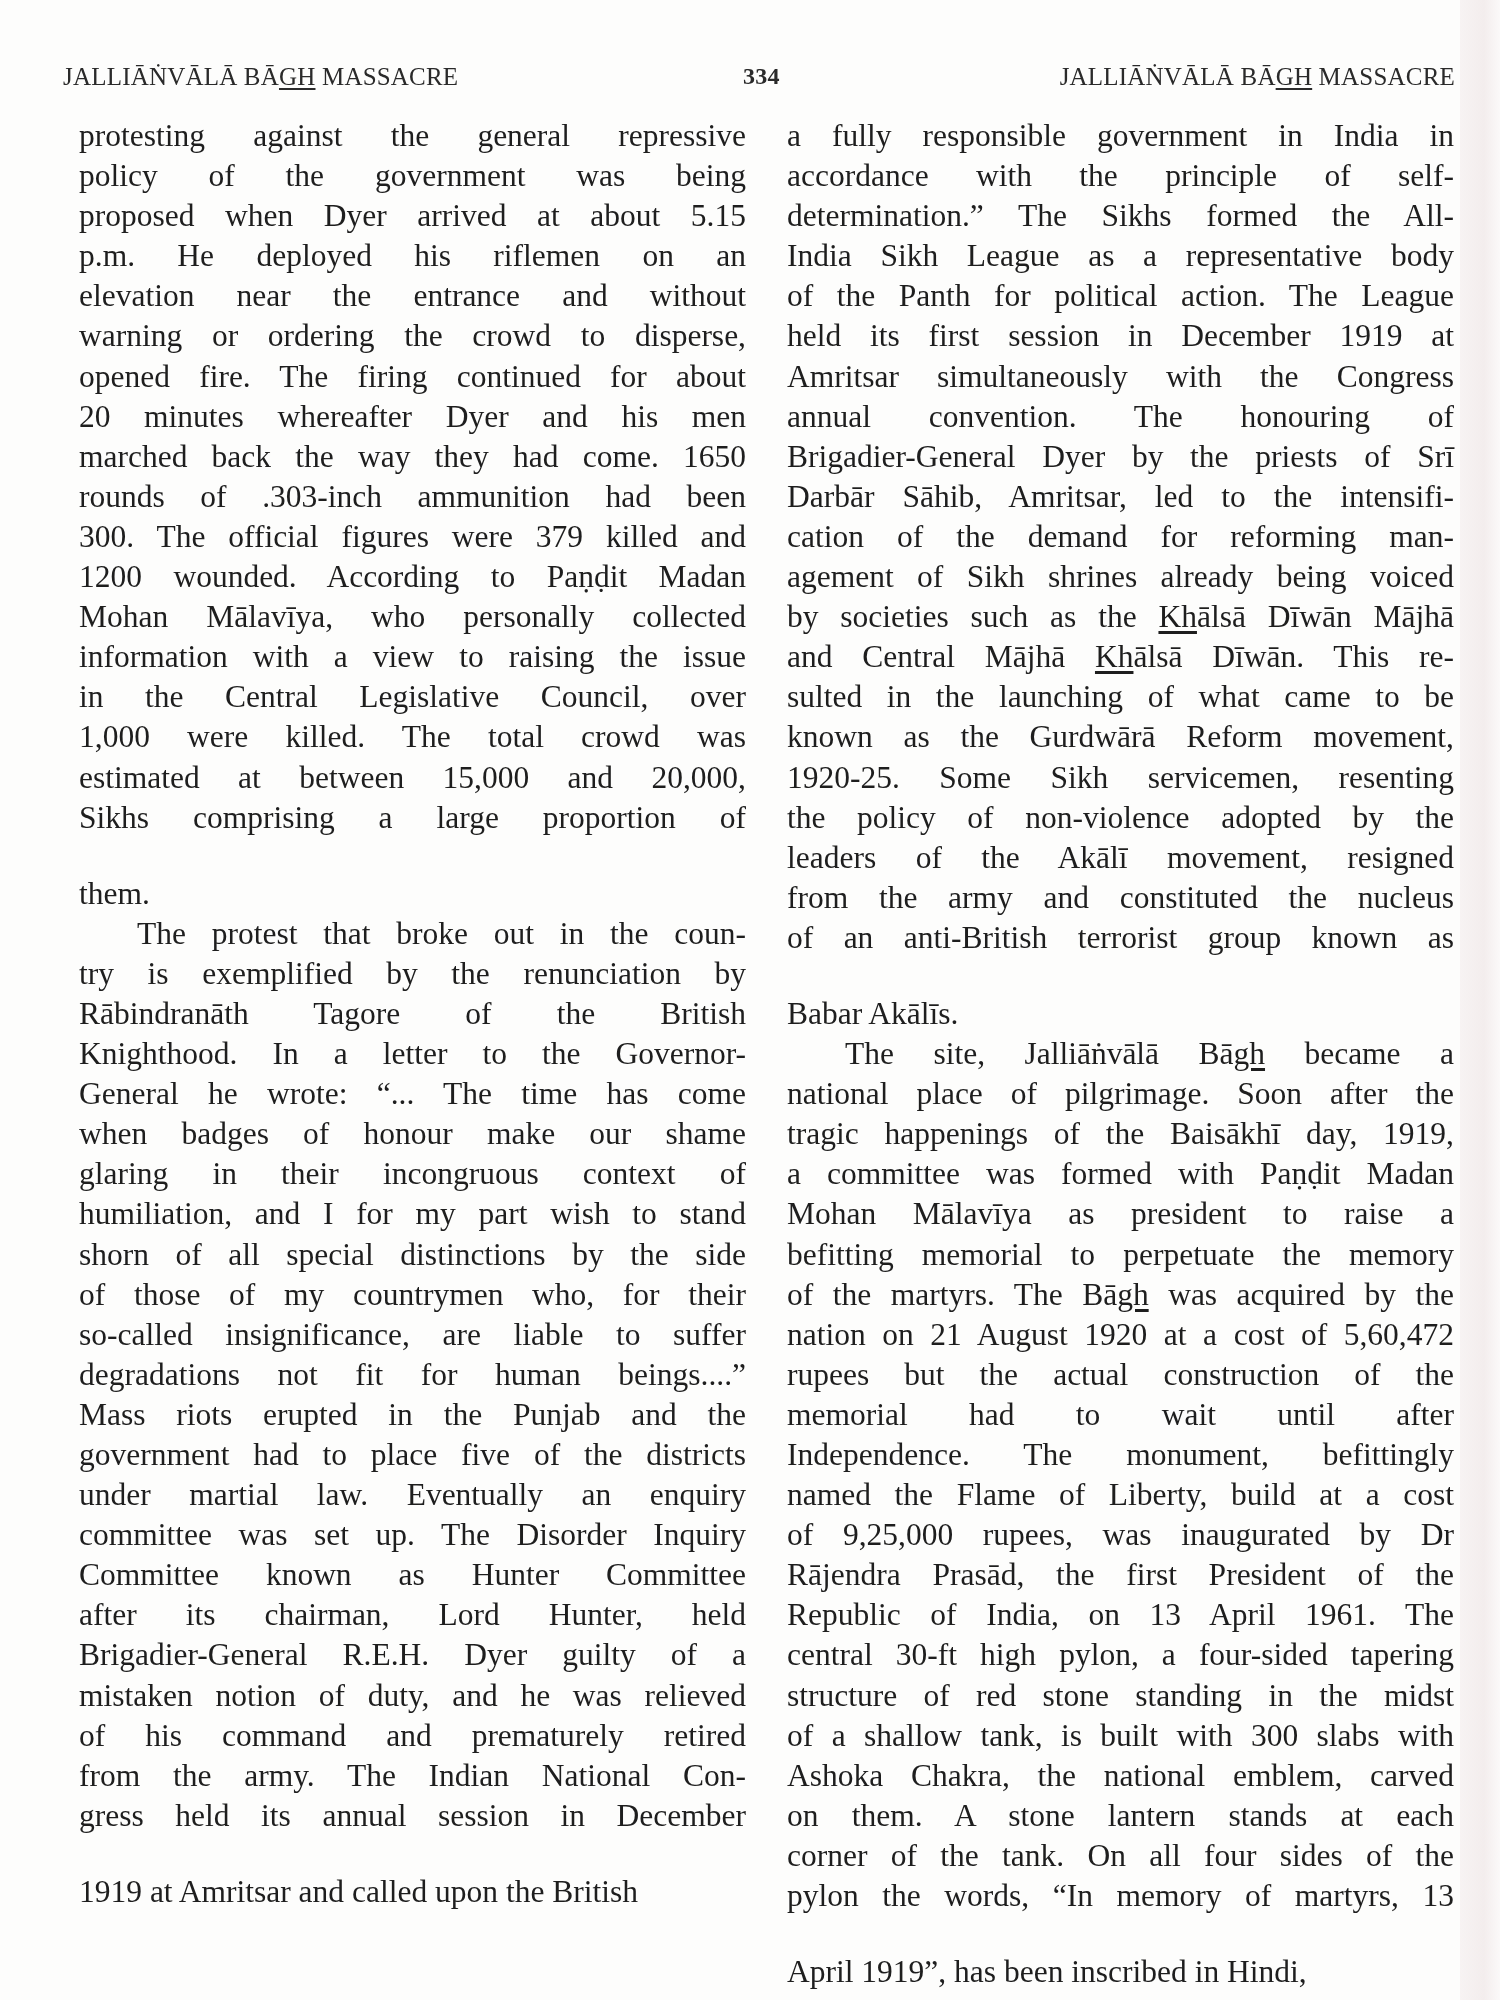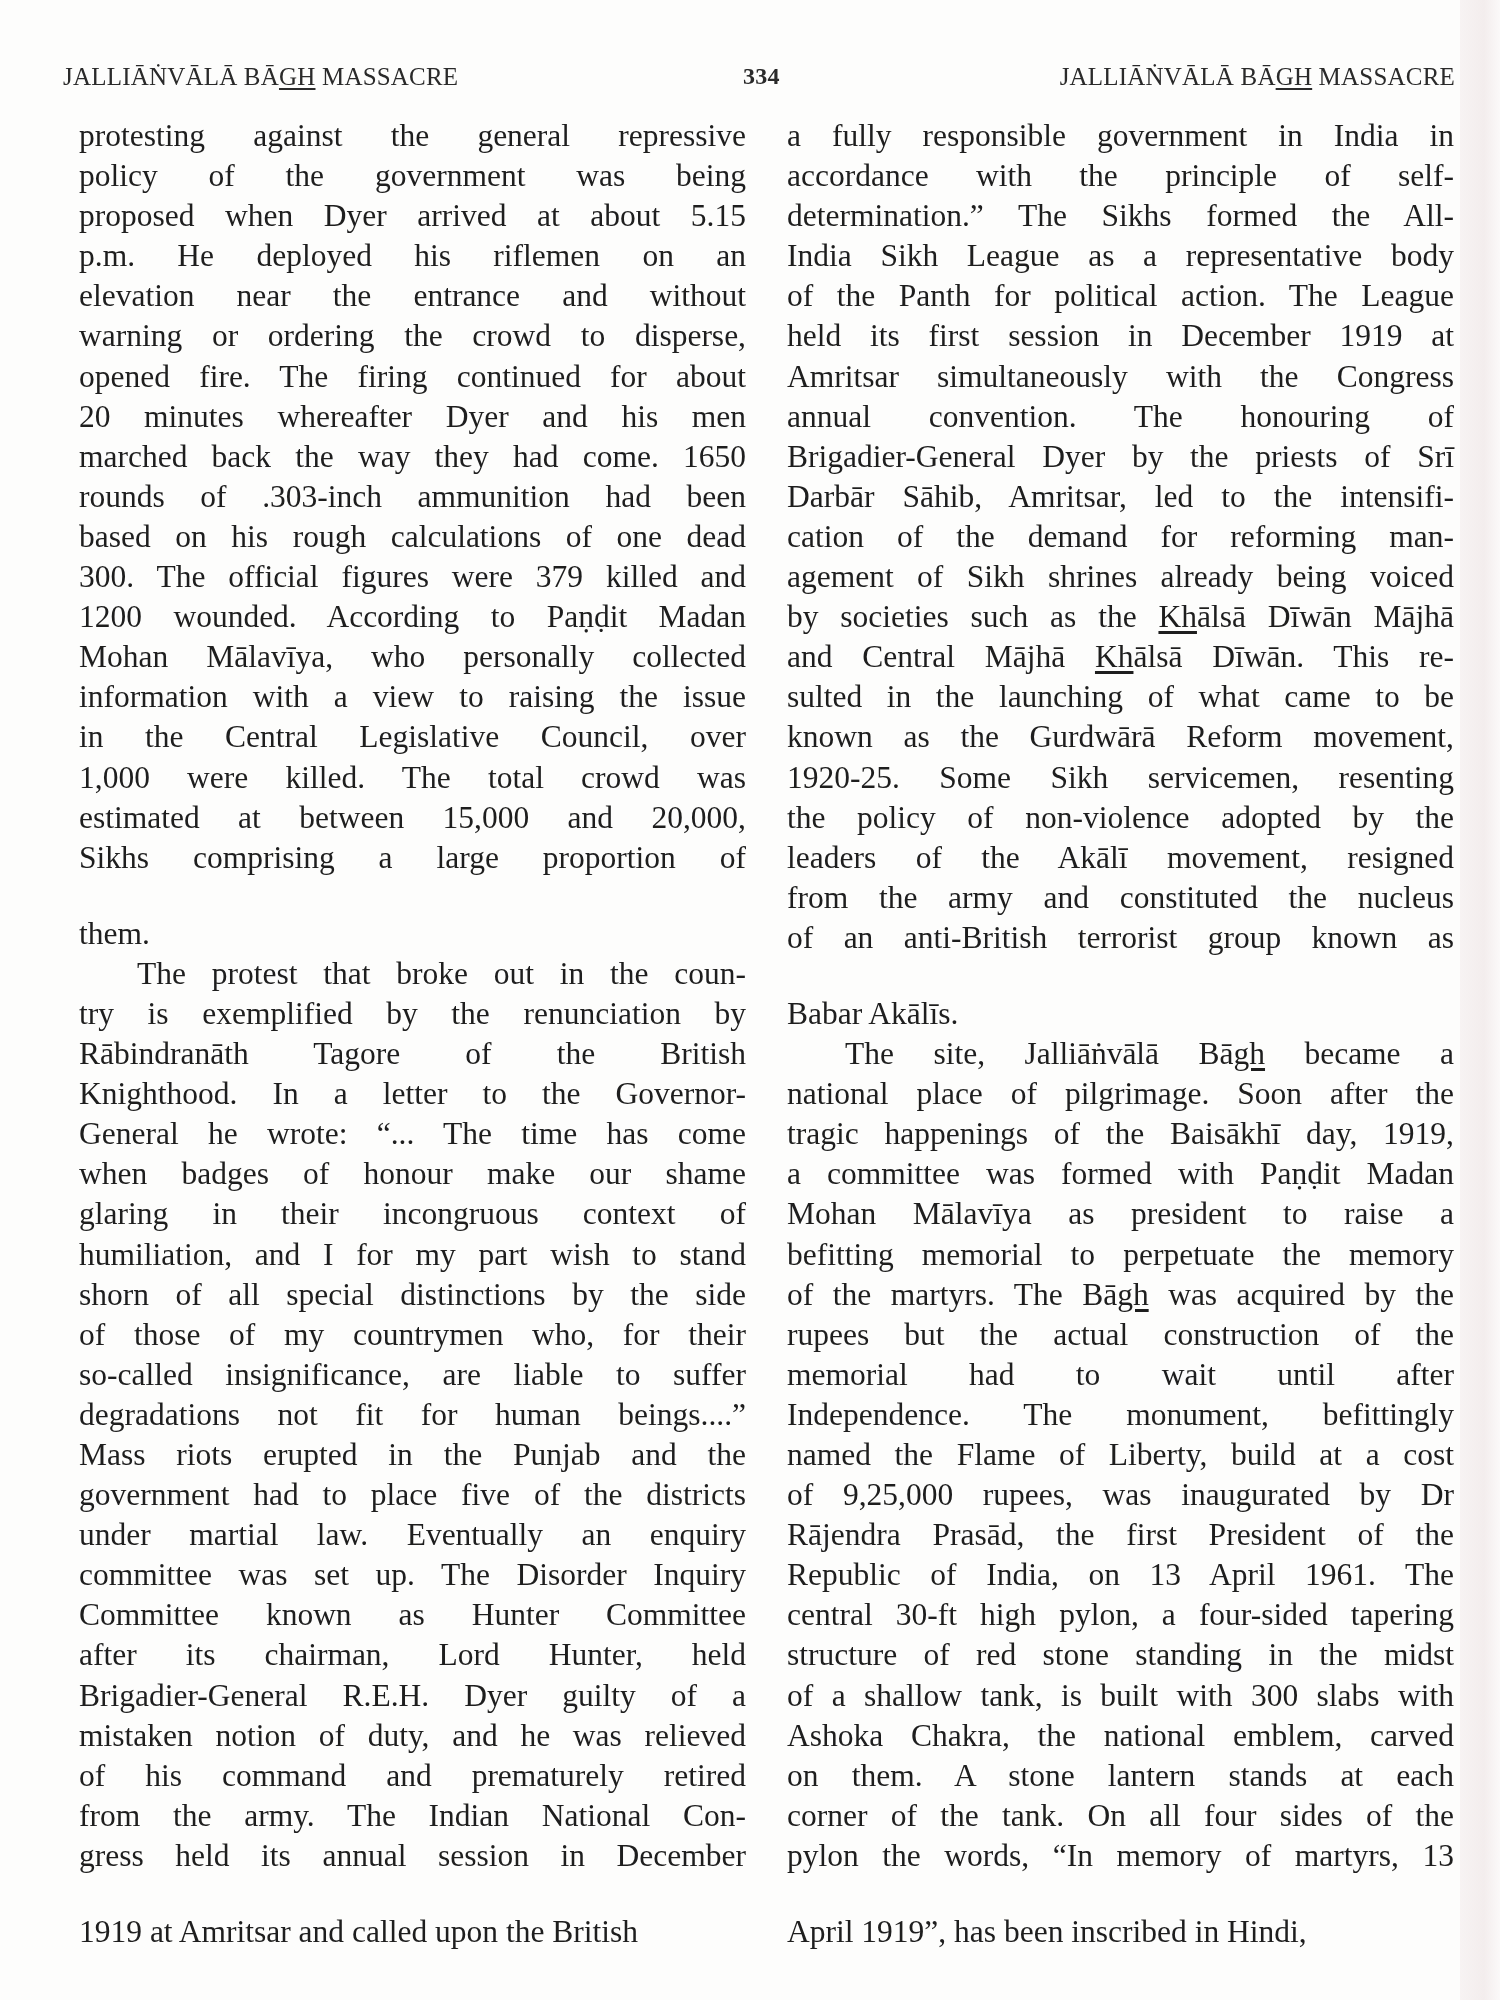--- a/index.html
+++ b/index.html
@@ -51,21 +51,20 @@
     <span class="line">protesting against the general repressive</span>
     <span class="line">policy of the government was being</span>
     <span class="line">proposed when Dyer arrived at about 5.15</span>
     <span class="line">p.m. He deployed his riflemen on an</span>
     <span class="line">elevation near the entrance and without</span>
     <span class="line">warning or ordering the crowd to disperse,</span>
     <span class="line">opened fire. The firing continued for about</span>
     <span class="line">20 minutes whereafter Dyer and his men</span>
     <span class="line">marched back the way they had come. 1650</span>
     <span class="line">rounds of .303-inch ammunition had been</span>
-    <span class="line">based on his rough calculations of one dead</span>
     <span class="line">300. The official figures were 379 killed and</span>
     <span class="line">1200 wounded. According to Paṇḍit Madan</span>
     <span class="line">Mohan Mālavīya, who personally collected</span>
     <span class="line">information with a view to raising the issue</span>
     <span class="line">in the Central Legislative Council, over</span>
     <span class="line">1,000 were killed. The total crowd was</span>
     <span class="line">estimated at between 15,000 and 20,000,</span>
     <span class="line">Sikhs comprising a large proportion of</span>
     <span class="line last">them.</span>
     <span class="line indent">The protest that broke out in the coun-</span>
@@ -116,20 +115,21 @@
     <span class="line">from the army and constituted the nucleus</span>
     <span class="line">of an anti-British terrorist group known as</span>
     <span class="line last">Babar Akālīs.</span>
     <span class="line indent">The site, Jalliāṅvālā Bā<span class="ul">gh</span> became a</span>
     <span class="line">national place of pilgrimage. Soon after the</span>
     <span class="line">tragic happenings of the Baisākhī day, 1919,</span>
     <span class="line">a committee was formed with Paṇḍit Madan</span>
     <span class="line">Mohan Mālavīya as president to raise a</span>
     <span class="line">befitting memorial to perpetuate the memory</span>
     <span class="line">of the martyrs. The Bā<span class="ul">gh</span> was acquired by the</span>
+    <span class="line">nation on 21 August 1920 at a cost of 5,60,472</span>
     <span class="line">rupees but the actual construction of the</span>
     <span class="line">memorial had to wait until after</span>
     <span class="line">Independence. The monument, befittingly</span>
     <span class="line">named the Flame of Liberty, build at a cost</span>
     <span class="line">of 9,25,000 rupees, was inaugurated by Dr</span>
     <span class="line">Rājendra Prasād, the first President of the</span>
     <span class="line">Republic of India, on 13 April 1961. The</span>
     <span class="line">central 30-ft high pylon, a four-sided tapering</span>
     <span class="line">structure of red stone standing in the midst</span>
     <span class="line">of a shallow tank, is built with 300 slabs with</span>

